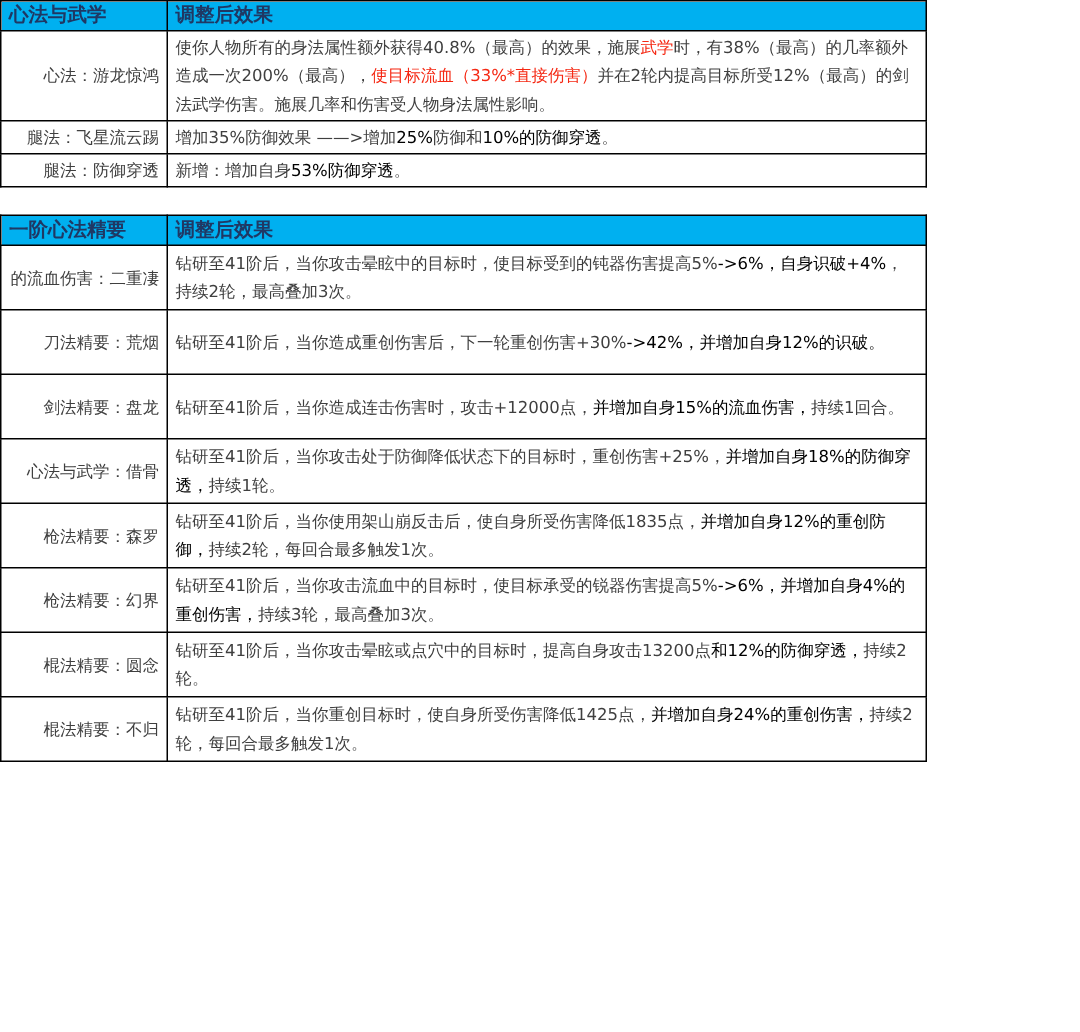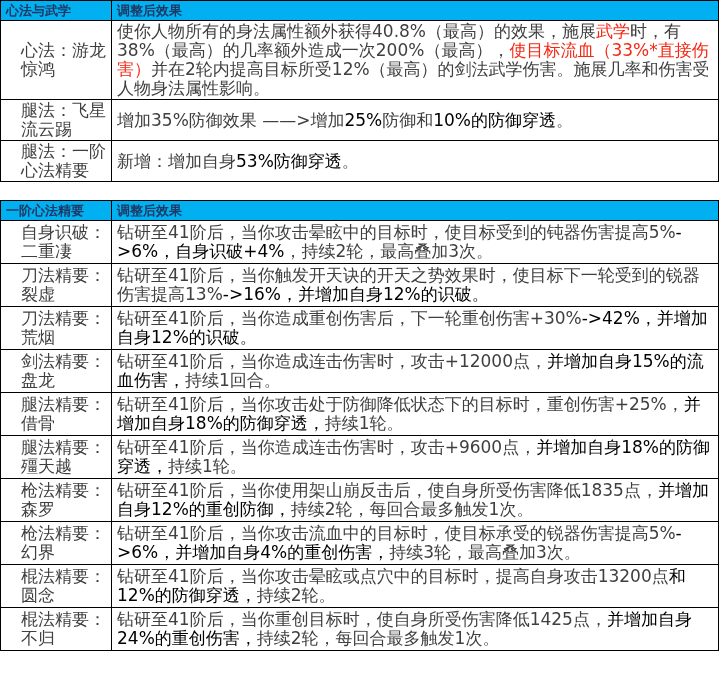--- a/index.html
+++ b/index.html
@@ -3,44 +3,44 @@
 <meta charset="utf-8">
 <style>
   html,body { margin:0; padding:0; background:#ffffff; }
   body {
     width:720px;
     font-family:"DejaVu Sans","Liberation Sans",sans-serif;
     -webkit-font-smoothing:antialiased;
   }
   table {
     border-collapse:collapse;
-    width:719px;
+    width:618px;
     table-layout:fixed;
     background:#ffffff;
   }
   col.c-name { width:111px; }
   th, td { border:1px solid #000000; overflow:hidden; }
   th {
     background:#00b0f0;
     color:#1f3864;
     font-size:13px;
     font-weight:bold;
     text-align:left;
     padding:1px 5px;
     height:16px;
     line-height:17px;
   }
   td {
-    font-size:17px;
+    font-size:11px;
     color:#3f3f3f;
     line-height:19px;
     padding:1px 5px;
     vertical-align:middle;
   }
-  td.name-cell { padding-left:20px; }
+  td.name-cell { padding-left:6px;text-align:right; }
   .t1 { margin-bottom:18px; }
   .t2 tbody td { height:40px; }
   .seg-black { color:#3f3f3f; }
   .seg-red   { color:#f52813; }
   .seg-red2  { color:#000000; }
 </style>
 </head>
 <body>
 
 <table class="t1">
@@ -59,70 +59,62 @@
       <td class="name-cell">心法：游龙惊鸿</td>
       <td class="effect-cell"><span class="seg-black">使你人物所有的身法属性额外获得40.8%（最高）的效果，施展</span><span class="seg-red">武学</span><span class="seg-black">时，有38%（最高）的几率额外造成一次200%（最高），</span><span class="seg-red">使目标流血（33%*直接伤害）</span><span class="seg-black">并在2轮内提高目标所受12%（最高）的剑法武学伤害。施展几率和伤害受人物身法属性影响。</span></td>
     </tr>
 
     <tr>
       <td class="name-cell">腿法：飞星流云踢</td>
       <td class="effect-cell"><span class="seg-black">增加35%防御效果 ——&gt;增加</span><span class="seg-red2">25%</span><span class="seg-black">防御和</span><span class="seg-red2">10%的防御穿透</span><span class="seg-black">。</span></td>
     </tr>
 
     <tr>
-      <td class="name-cell">腿法：一阶心法精要</td>
+      <td class="name-cell">腿法：防御穿透</td>
       <td class="effect-cell"><span class="seg-black">新增：增加自身</span><span class="seg-red2">53%防御穿透</span><span class="seg-black">。</span></td>
     </tr>
   </tbody>
 
 </table>
 
 <table class="t2">
   <colgroup>
       <col class="c-name">
       <col>
     </colgroup>
   <thead>
     <tr>
       <th>一阶心法精要</th>
       <th>调整后效果</th>
     </tr>
   </thead>
   <tbody>
     <tr>
-      <td class="name-cell">自身识破：二重凄</td>
+      <td class="name-cell">的流血伤害：二重凄</td>
       <td class="effect-cell"><span class="seg-black">钻研至41阶后，当你攻击晕眩中的目标时，使目标受到的钝器伤害提高5%</span><span class="seg-red2">-&gt;6%，自身识破+4%</span><span class="seg-black">，持续2轮，最高叠加3次。</span></td>
     </tr>
 
 
-    <tr>
-      <td class="name-cell">刀法精要：裂虚</td>
-      <td class="effect-cell"><span class="seg-black">钻研至41阶后，当你触发开天诀的开天之势效果时，使目标下一轮受到的锐器伤害提高13%</span><span class="seg-red2">-&gt;16%，并增加自身12%的识破。</span></td>
-    </tr>
 
     <tr>
       <td class="name-cell">刀法精要：荒烟</td>
       <td class="effect-cell"><span class="seg-black">钻研至41阶后，当你造成重创伤害后，下一轮重创伤害+30%</span><span class="seg-red2">-&gt;42%，并增加自身12%的识破。</span></td>
     </tr>
 
     <tr>
       <td class="name-cell">剑法精要：盘龙</td>
       <td class="effect-cell"><span class="seg-black">钻研至41阶后，当你造成连击伤害时，攻击+12000点，</span><span class="seg-red2">并增加自身15%的流血伤害，</span><span class="seg-black">持续1回合。</span></td>
     </tr>
 
 
     <tr>
-      <td class="name-cell">腿法精要：借骨</td>
+      <td class="name-cell">心法与武学：借骨</td>
       <td class="effect-cell"><span class="seg-black">钻研至41阶后，当你攻击处于防御降低状态下的目标时，重创伤害+25%，</span><span class="seg-red2">并增加自身18%的防御穿透，</span><span class="seg-black">持续1轮。</span></td>
     </tr>
 
-    <tr>
-      <td class="name-cell">腿法精要：殭天越</td>
-      <td class="effect-cell"><span class="seg-black">钻研至41阶后，当你造成连击伤害时，攻击+9600点，</span><span class="seg-red2">并增加自身18%的防御穿透，</span><span class="seg-black">持续1轮。</span></td>
-    </tr>
 
     <tr>
       <td class="name-cell">枪法精要：森罗</td>
       <td class="effect-cell"><span class="seg-black">钻研至41阶后，当你使用架山崩反击后，使自身所受伤害降低1835点，</span><span class="seg-red2">并增加自身12%的重创防御，</span><span class="seg-black">持续2轮，每回合最多触发1次。</span></td>
     </tr>
 
     <tr>
       <td class="name-cell">枪法精要：幻界</td>
       <td class="effect-cell"><span class="seg-black">钻研至41阶后，当你攻击流血中的目标时，使目标承受的锐器伤害提高5%</span><span class="seg-red2">-&gt;6%，并增加自身4%的重创伤害，</span><span class="seg-black">持续3轮，最高叠加3次。</span></td>
     </tr>

